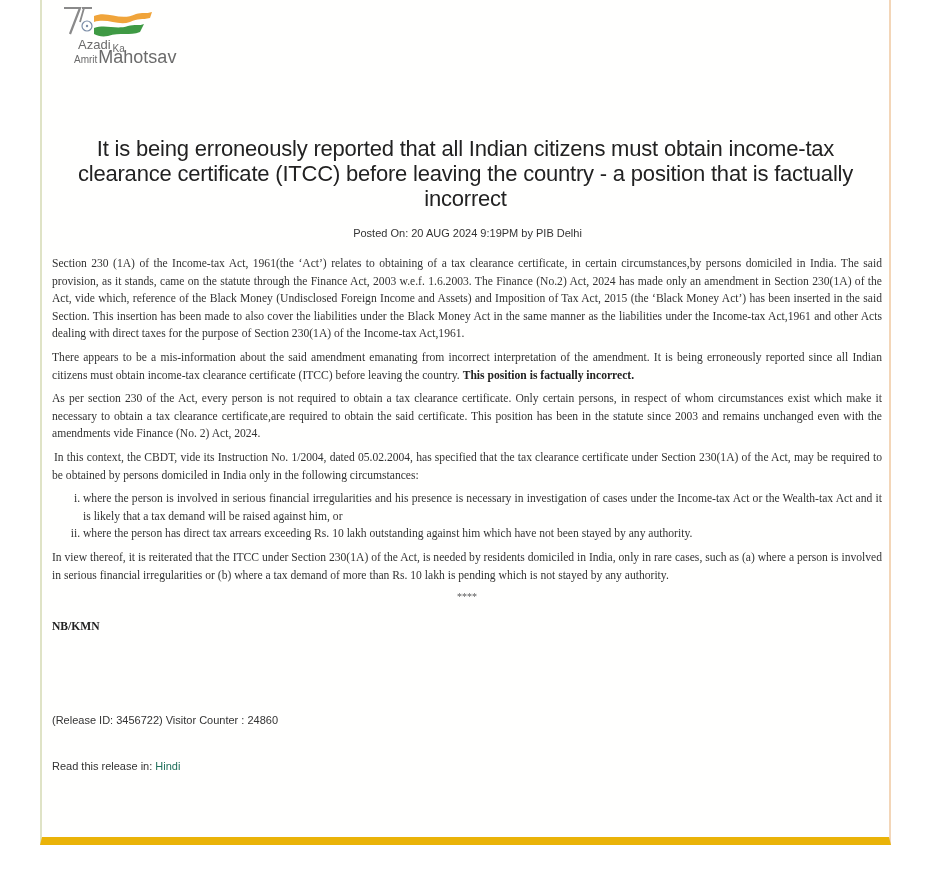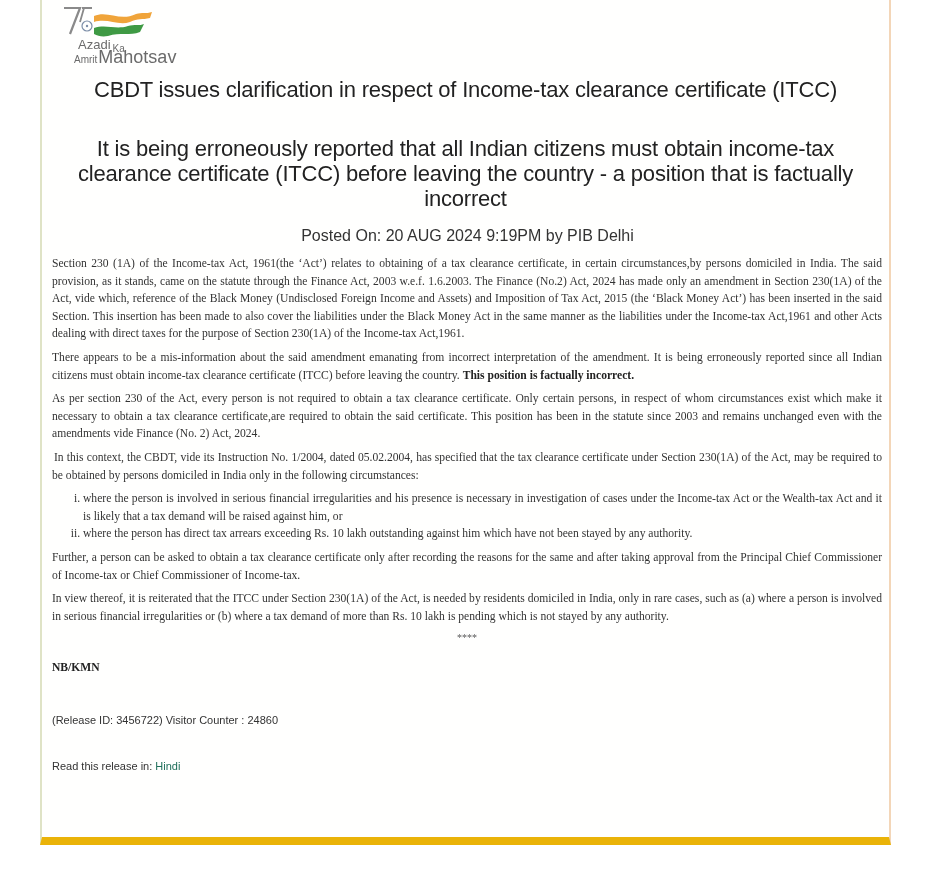--- a/index.html
+++ b/index.html
@@ -25,21 +25,21 @@
       font-size: 22px; color: #222; line-height: 26px; letter-spacing: -0.2px;
     }
     .subtitle {
       position: absolute; left: 10px; right: 10px; top: 128px;
       text-align: center; font-family: "Liberation Sans", sans-serif;
       font-size: 22px; color: #222; line-height: 25px; letter-spacing: -0.2px;
     }
     .posted {
       position: absolute; left: 4px; right: 0; top: 227px;
       text-align: center; font-family: "Liberation Sans", sans-serif;
-      font-size: 16px; color: #333;
+      font-size: 11px; color: #333;
     }
     .body {
       position: absolute; left: 10px; top: 255px; width: 830px;
       font-family: "Liberation Serif", serif; font-size: 11.6px; color: #333;
       line-height: 17.6px; text-align: justify;
     }
     .body p { margin: 0 0 6px 0; }
     .body p.indent { text-indent: 2px; }
     .body b { color: #222; }
     .body ol { margin: 0 0 6px 0; padding-left: 31px; list-style-type: lower-roman; }
@@ -76,35 +76,33 @@
       <path d="M36 24 C48 20, 58 26, 70 22 C76 20, 82 22, 86 20 L82 28 C72 32, 62 28, 50 32 C44 33, 40 32, 36 30 Z" fill="#3f9a44"></path>
     </svg>
     <div class="logo-text1">
       <span>Azadi</span><span class="ka">Ka</span>
     </div>
     <div class="logo-text2">
       <span>Amrit</span><span class="mah">Mahotsav</span>
     </div>
   </div>
 
-  <h1 class="title" style="margin:0;font-weight:normal;">CBDT issues clarification in respect of Income-tax clearance certificate (ITCC)</h1>
   <h2 class="subtitle" style="margin:8px;font-weight:normal;">It is being erroneously reported that all Indian citizens must obtain income-tax clearance certificate (ITCC) before leaving the country - a position that is factually incorrect</h2>
 
   <div class="posted">Posted On: 20 AUG 2024 9:19PM by PIB Delhi</div>
 
   <div class="body">
     <p>Section 230 (1A) of the Income-tax Act, 1961(the ‘Act’) relates to obtaining of a tax clearance certificate, in certain circumstances,by persons domiciled in India. The said provision, as it stands, came on the statute through the Finance Act, 2003 w.e.f. 1.6.2003. The Finance (No.2) Act, 2024 has made only an amendment in Section 230(1A) of the Act, vide which, reference of the Black Money (Undisclosed Foreign Income and Assets) and Imposition of Tax Act, 2015 (the ‘Black Money Act’) has been inserted in the said Section. This insertion has been made to also cover the liabilities under the Black Money Act in the same manner as the liabilities under the Income-tax Act,1961 and other Acts dealing with direct taxes for the purpose of Section 230(1A) of the Income-tax Act,1961.</p>
     <p><span>There appears to be a mis-information about the said amendment emanating from incorrect interpretation of the amendment. It is being erroneously reported since all Indian citizens must obtain income-tax clearance certificate (ITCC) before leaving the country. </span><b>This position is factually incorrect.</b></p>
     <p>As per section 230 of the Act, every person is not required to obtain a tax clearance certificate. Only certain persons, in respect of whom circumstances exist which make it necessary to obtain a tax clearance certificate,are required to obtain the said certificate. This position has been in the statute since 2003 and remains unchanged even with the amendments vide Finance (No. 2) Act, 2024.</p>
     <p class="indent"> In this context, the CBDT, vide its Instruction No. 1/2004, dated 05.02.2004, has specified that the tax clearance certificate under Section 230(1A) of the Act, may be required to be obtained by persons domiciled in India only in the following circumstances:</p>
     <ol>
       <li>where the person is involved in serious financial irregularities and his presence is necessary in investigation of cases under the Income-tax Act or the Wealth-tax Act and it is likely that a tax demand will be raised against him, or</li>
       <li>where the person has direct tax arrears exceeding Rs. 10 lakh outstanding against him which have not been stayed by any authority.</li>
     </ol>
-    <p>Further, a person can be asked to obtain a tax clearance certificate only after recording the reasons for the same and after taking approval from the Principal Chief Commissioner of Income-tax or Chief Commissioner of Income-tax.</p>
     <p>In view thereof, it is reiterated that the ITCC under Section 230(1A) of the Act, is needed by residents domiciled in India, only in rare cases, such as (a) where a person is involved in serious financial irregularities or (b) where a tax demand of more than  Rs.  10 lakh is pending which is not stayed by any authority.</p>
     <p class="stars">****</p>
     <p class="nb">NB/KMN</p>
   </div>
 
   <div class="release">(Release ID: 3456722) Visitor Counter : 24860</div>
 
   <div class="read">
     <span>Read this release in: </span><a href="#">Hindi</a>
   </div>

